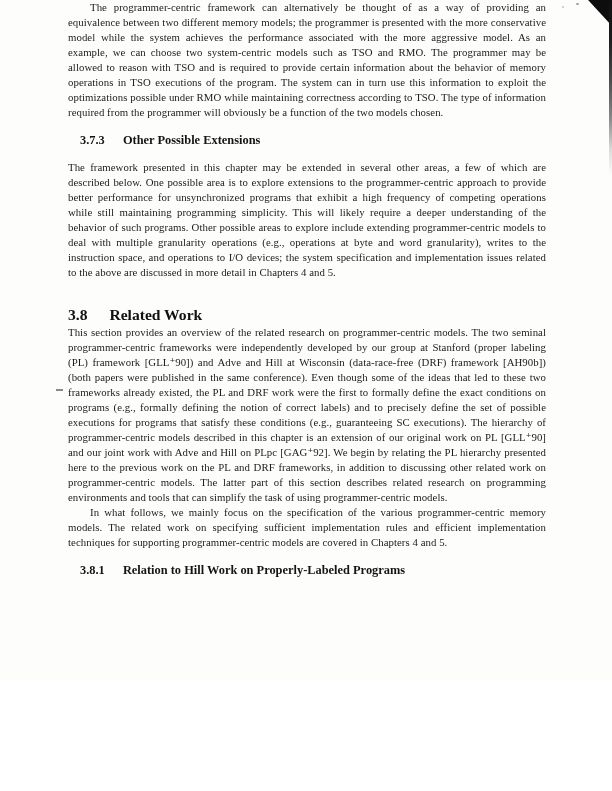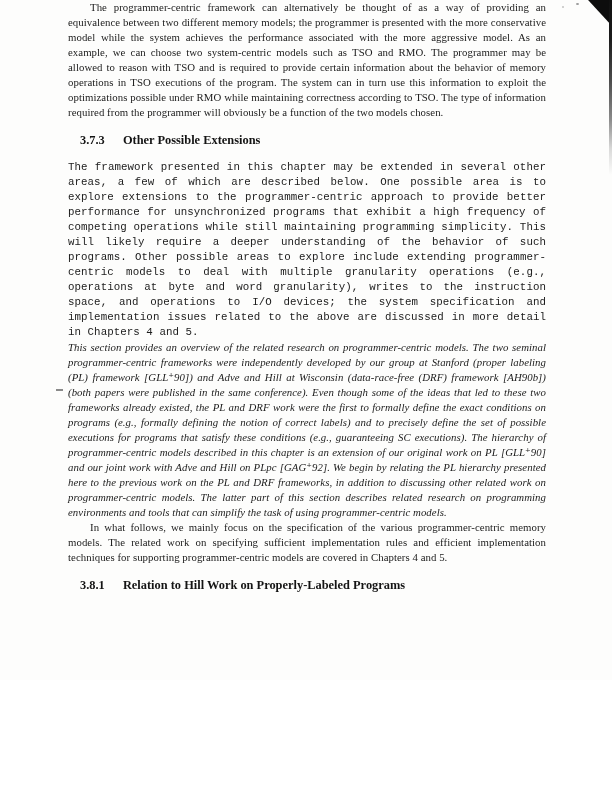--- a/index.html
+++ b/index.html
@@ -25,22 +25,22 @@
   p.body {
     margin: 0;
     font-size: 10.8px;
     line-height: 15px;
     text-align: justify;
     letter-spacing: 0.05px;
   }
   .indent { text-indent: 22px; }
 
   .para1 { margin-top: 61px; }
-  .para2 { margin-top: 11px; font-family: Liberation Mono, monospace; }
-  .para3 { margin-top: 9px; font-style: italic; }
+  .para2 { margin-top: 11px; }
+  .para3 { margin-top: 9px; }
   .para4 { margin-top: 4px; }
   .para5 { margin-top: 9px; }
 
   h3.subsection {
     margin: 12px;
     font-size: 12.4px;
     font-weight: bold;
     line-height: 16px;
     color: #141414;
   }
@@ -130,20 +130,24 @@
 
     <p class="body indent para1">The programmer-centric framework can alternatively be thought of as a way of providing an equivalence between two different memory models; the programmer is presented with the more conservative model while the system achieves the performance associated with the more aggressive model. As an example, we can choose two system-centric models such as TSO and RMO. The programmer may be allowed to reason with TSO and is required to provide certain information about the behavior of memory operations in TSO executions of the program. The system can in turn use this information to exploit the optimizations possible under RMO while maintaining correctness according to TSO. The type of information required from the programmer will obviously be a function of the two models chosen.</p>
 
     <h3 class="subsection h373">
       <span class="hnum">3.7.3</span>
       <span class="htitle">Other Possible Extensions</span>
     </h3>
 
     <p class="body para2">The framework presented in this chapter may be extended in several other areas, a few of which are described below. One possible area is to explore extensions to the programmer-centric approach to provide better performance for unsynchronized programs that exhibit a high frequency of competing operations while still maintaining programming simplicity. This will likely require a deeper understanding of the behavior of such programs. Other possible areas to explore include extending programmer-centric models to deal with multiple granularity operations (e.g., operations at byte and word granularity), writes to the instruction space, and operations to I/O devices; the system specification and implementation issues related to the above are discussed in more detail in Chapters 4 and 5.</p>
 
+    <h2 class="section">
+      <span class="hnum">3.8</span>
+      <span class="htitle">Related Work</span>
+    </h2>
 
     <p class="body para3">This section provides an overview of the related research on programmer-centric models. The two seminal programmer-centric frameworks were independently developed by our group at Stanford (proper labeling (PL) framework [GLL⁺90]) and Adve and Hill at Wisconsin (data-race-free (DRF) framework [AH90b]) (both papers were published in the same conference). Even though some of the ideas that led to these two frameworks already existed, the PL and DRF work were the first to formally define the exact conditions on programs (e.g., formally defining the notion of correct labels) and to precisely define the set of possible executions for programs that satisfy these conditions (e.g., guaranteeing SC executions). The hierarchy of programmer-centric models described in this chapter is an extension of our original work on PL [GLL⁺90] and our joint work with Adve and Hill on PLpc [GAG⁺92]. We begin by relating the PL hierarchy presented here to the previous work on the PL and DRF frameworks, in addition to discussing other related work on programmer-centric models. The latter part of this section describes related research on programming environments and tools that can simplify the task of using programmer-centric models.</p>
 
     <p class="body indent para4">In what follows, we mainly focus on the specification of the various programmer-centric memory models. The related work on specifying sufficient implementation rules and efficient implementation techniques for supporting programmer-centric models are covered in Chapters 4 and 5.</p>
 
     <h3 class="subsection h381">
       <span class="hnum">3.8.1</span>
       <span class="htitle">Relation to Hill Work on Properly-Labeled Programs</span>
     </h3>
 

